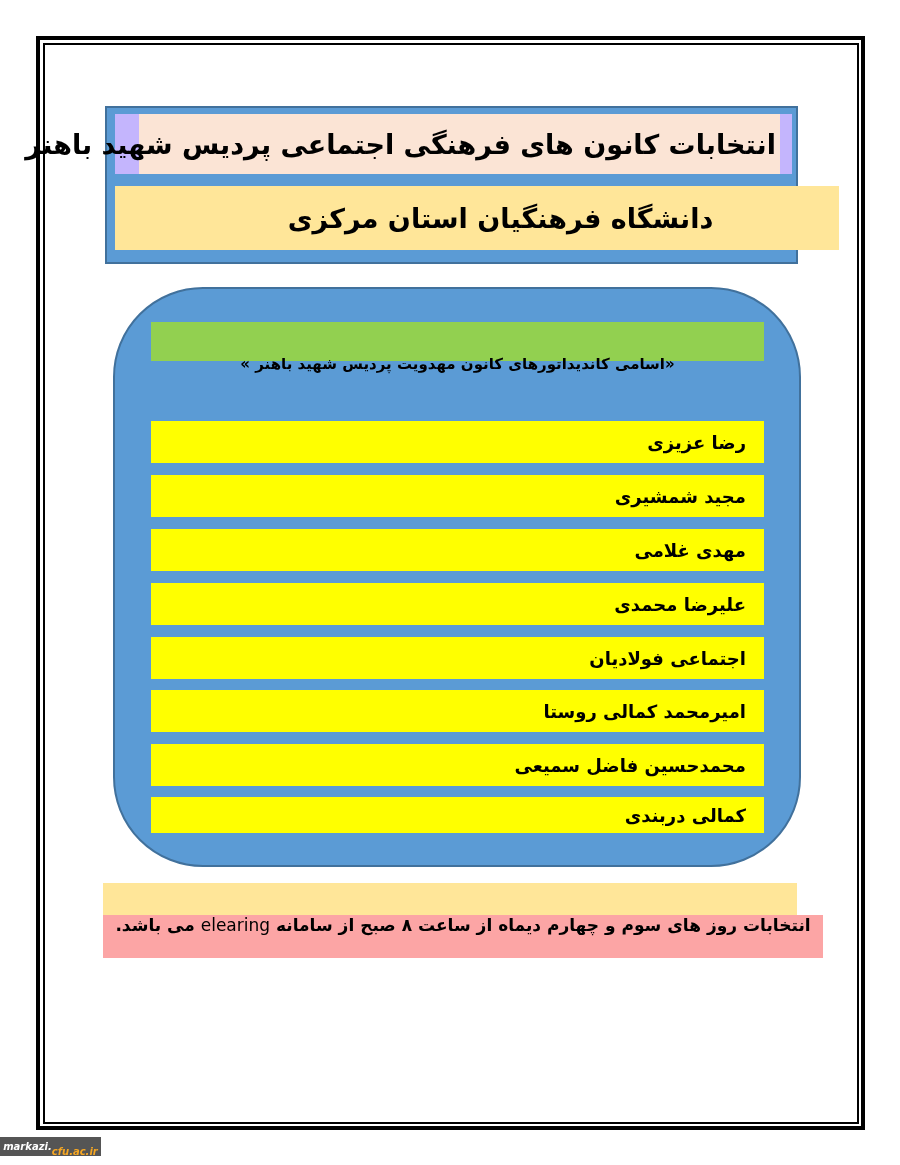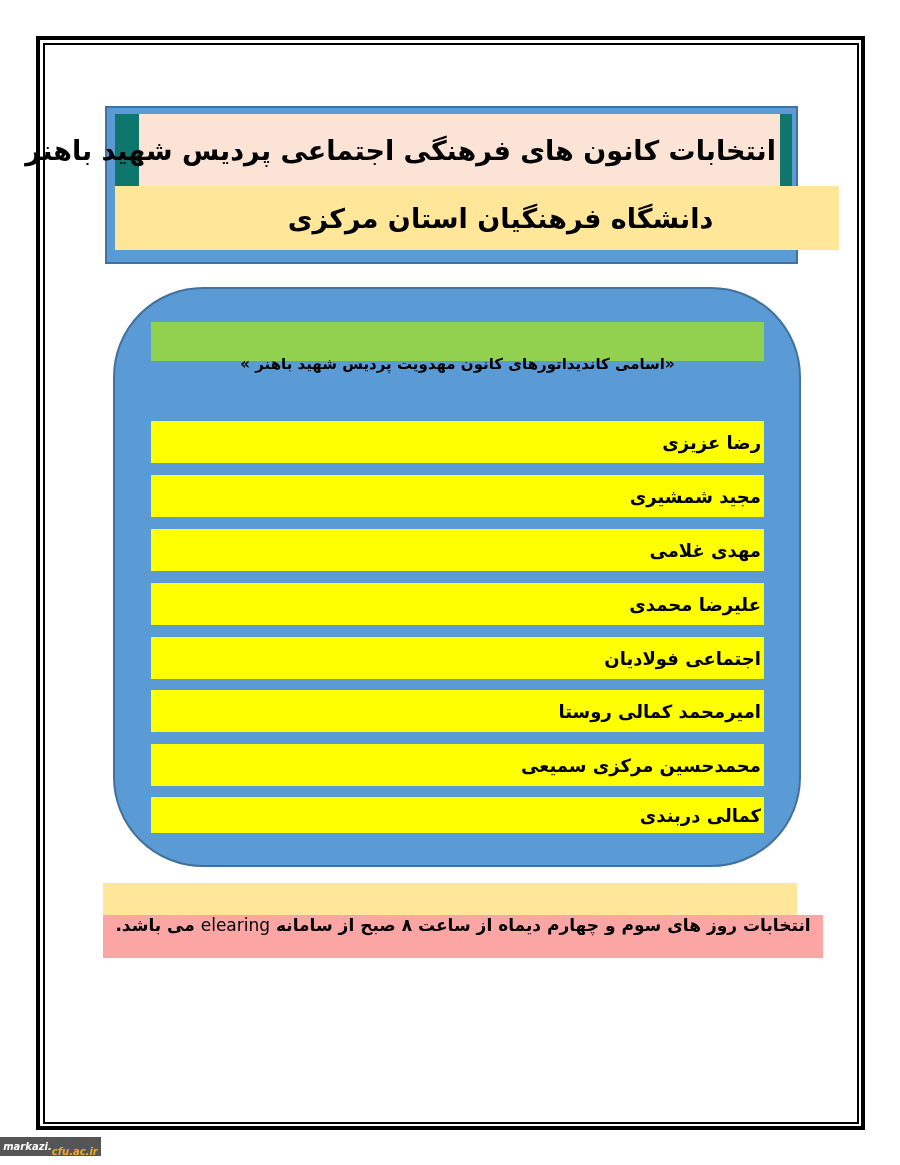--- a/index.html
+++ b/index.html
@@ -4,37 +4,37 @@
 <style>
   html, body { margin: 0; padding: 0; background: #ffffff; }
   body { width: 900px; height: 1165px; position: relative; overflow: hidden;
          font-family: "DejaVu Sans", sans-serif; }
   .frame-outer { position: absolute; left: 36px; top: 36px; width: 821px; height: 1086px;
                  border: 4px solid #000; box-sizing: content-box; }
   .frame-inner { position: absolute; left: 43px; top: 43px; width: 812px; height: 1077px;
                  border: 2px solid #000; }
   .header-box { position: absolute; left: 105px; top: 106px; width: 693px; height: 158px;
                 background: #5b9bd5; border: 2px solid #41719c; box-sizing: border-box; }
-  .title-row { position: absolute; left: 115px; top: 114px; width: 677px; height: 72px;
-               background: #0f766e; }
+  .title-row { position: absolute; left: 115px; top: 114px; width: 677px; height: 60px;
+               background: #c4b5fd; }
   .title-inner { position: absolute; left: 24px; right: 12px; top: 0; bottom: 0;
                  background: #fbe4d5; display: flex; align-items: center; justify-content: flex-end;
                  padding-right: 4px; }
   .title-text { font-size: 27px; font-weight: bold; color: #000; direction: rtl; white-space: nowrap; }
   .sub-row { position: absolute; left: 115px; top: 186px; width: 677px; height: 64px;
              background: #ffe699; display: flex; align-items: center; justify-content: center; padding-left: 47px; }
   .sub-text { font-size: 27px; font-weight: bold; color: #000; direction: rtl; }
   .candidates-box { position: absolute; left: 113px; top: 287px; width: 688px; height: 580px;
                     background: #5b9bd5; border: 2px solid #41719c; box-sizing: border-box;
                     border-radius: 90px; }
   .list-title { position: absolute; left: 151px; top: 322px; width: 613px; height: 39px;
                 background: #92d050; display: flex; align-items: center; justify-content: center; }
   .list-title-text { font-size: 15px; font-weight: bold; color: #000; direction: rtl; margin-top: 44px; }
   .row { position: absolute; left: 151px; width: 613px; height: 42px; background: #ffff00;
-         display: flex; align-items: center; justify-content: flex-end; padding-right: 3px;
+         display: flex; align-items: center; justify-content: flex-end; padding-right: 18px;
          box-sizing: border-box; }
   .row-text { font-size: 18px; font-weight: bold; color: #000; direction: rtl; white-space: nowrap; }
   .footer-top { position: absolute; left: 103px; top: 883px; width: 694px; height: 32px; background: #ffe699; }
   .footer-bottom { position: absolute; left: 103px; top: 915px; width: 720px; height: 43px; background: #fca5a5;
                    display: flex; justify-content: center; }
   .footer-text { font-size: 17px; font-weight: bold; color: #000; direction: rtl; white-space: nowrap; }
   .footer-text .latin { font-weight: normal; }
   .watermark { position: absolute; left: 0; top: 1137px; width: 101px; height: 19px; background: #555;
                display: flex; align-items: center; justify-content: center;
                font-family: "DejaVu Sans", sans-serif; font-size: 10px; font-style: italic; font-weight: bold; }
@@ -74,21 +74,21 @@
 <div class="row" style="top:583px">
   <span class="row-text">علیرضا محمدی</span>
 </div>
 <div class="row" style="top:637px">
   <span class="row-text">اجتماعی فولادیان</span>
 </div>
 <div class="row" style="top:690px">
   <span class="row-text">امیرمحمد کمالی روستا</span>
 </div>
 <div class="row" style="top:744px">
-  <span class="row-text">محمدحسین مرکزی سمیعی</span>
+  <span class="row-text">محمدحسین فاضل سمیعی</span>
 </div>
 <div class="row" style="top:797px;height:36px">
   <span class="row-text">کمالی دربندی</span>
 </div>
 
 <div class="footer-top"></div>
 <div class="footer-bottom">
   <span class="footer-text"><span>انتخابات روز های سوم و چهارم دیماه از ساعت ۸ صبح  از سامانه </span><span class="latin">elearing</span><span> می باشد.</span></span>
 </div>
 

